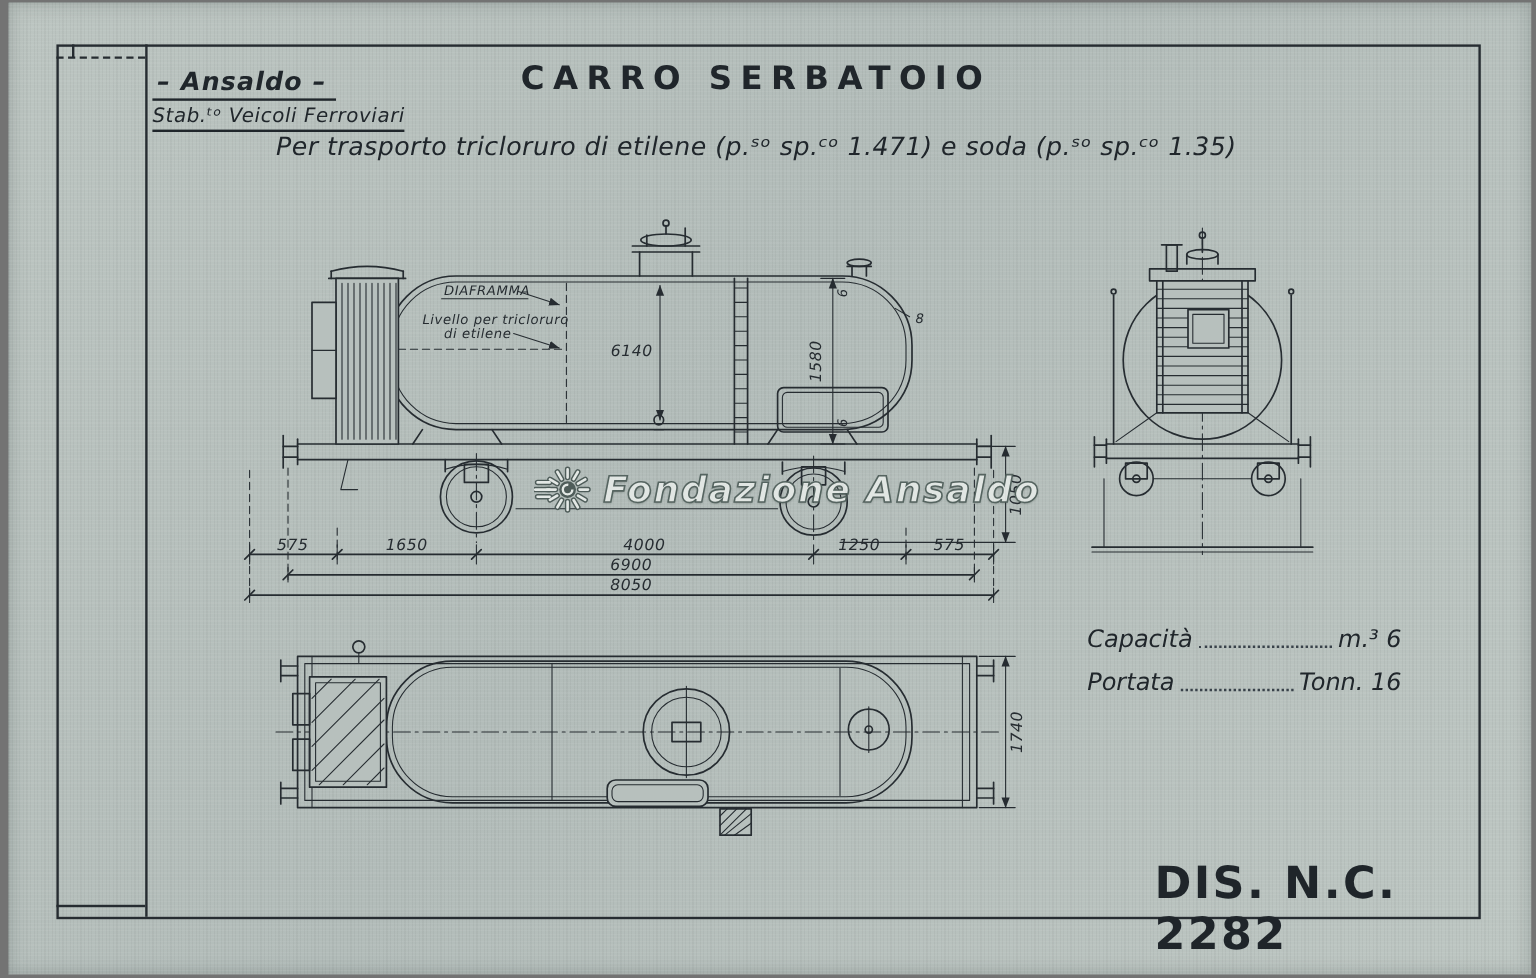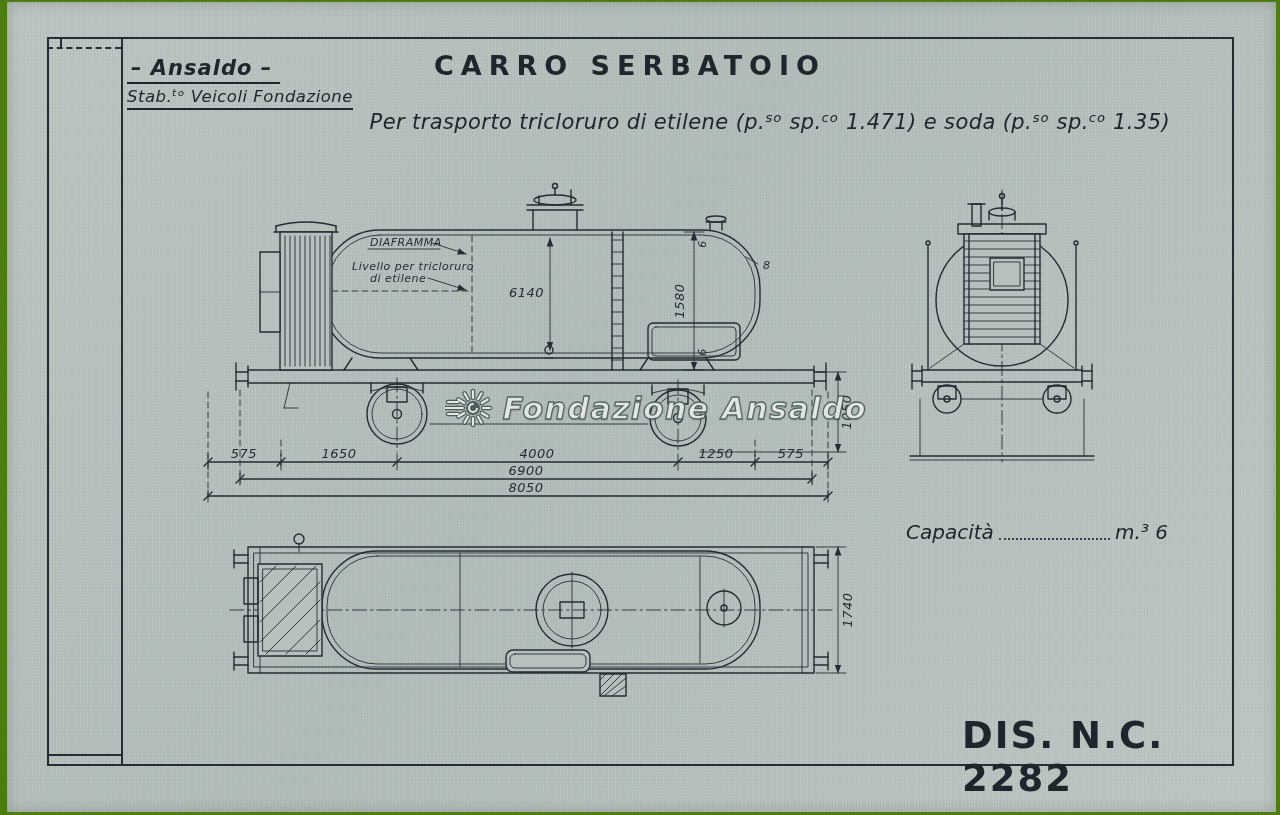--- a/index.html
+++ b/index.html
@@ -1,17 +1,17 @@
 <!DOCTYPE html>
 <html><head>
 <meta charset="utf-8">
 <style>
   html,body{margin:0;padding:0;background:#e9e8e1;}
   .page{position:relative;width:1280px;height:815px;overflow:hidden;
-        font-family:"DejaVu Sans",sans-serif;background:#4d7c0f;}
+        font-family:"DejaVu Sans",sans-serif;background:#737373;}
   .sheet{position:absolute;left:7px;top:2px;right:4px;bottom:3px;
          background:linear-gradient(125deg,#bcc5c1 0%,#b2bcb9 45%,#bdc6c2 100%);
          box-shadow:0 0 14px rgba(40,48,46,.25) inset;}
   .sheet::before{content:"";position:absolute;inset:0;pointer-events:none;
          background:repeating-linear-gradient(0deg,rgba(255,255,255,.05) 0 1px,rgba(0,0,0,0) 1px 3px),
                     repeating-linear-gradient(90deg,rgba(0,0,0,.035) 0 1px,rgba(0,0,0,0) 1px 3px);}
   
   .frame-outer{position:absolute;left:47px;top:37px;width:1183px;height:725px;
                border:2.5px solid #262c31;}
   .frame-left-line{position:absolute;left:121px;top:37px;height:727px;border-left:2.5px solid #262c31;}
@@ -20,21 +20,21 @@
   .bottom-line{position:absolute;left:47px;top:754px;width:74px;border-top:2px solid #262c31;}
 
   .header-block{position:absolute;left:127px;top:56px;color:#20262b;}
   .company{font:700 italic 21px "DejaVu Sans",sans-serif;border-bottom:2.2px solid #20262b;
            padding:0 8px 2px 4px;display:inline-block;letter-spacing:1px;}
   .dept{font:italic 16.5px "DejaVu Sans",sans-serif;border-bottom:2px solid #20262b;
         padding-bottom:2px;display:inline-block;margin-top:3px;letter-spacing:.5px;}
 
   .main-title{position:absolute;left:300px;top:50px;width:660px;text-align:center;
               font:700 27px "DejaVu Sans",sans-serif;letter-spacing:7px;color:#20262b;}
-  .sub-title{position:absolute;left:230px;top:110px;width:940px;text-align:right;
+  .sub-title{position:absolute;left:230px;top:110px;width:940px;text-align:left;
              font:italic 21px "DejaVu Sans",sans-serif;letter-spacing:.4px;color:#20262b;}
 
   #drawing{position:absolute;left:0;top:0;z-index:1;}
   .s{stroke:#262c31;fill:none;stroke-width:1.4;stroke-linecap:round;stroke-linejoin:round;}
   .t{stroke-width:.9;}
   .d{stroke-dasharray:6 4;}
   .dd{stroke-dasharray:14 4 2.5 4;stroke-width:.9;}
   #drawing text{fill:#262c31;font:italic 13px "DejaVu Sans",sans-serif;letter-spacing:.5px;stroke:none;}
   #drawing text.sm{font-size:11px;}
 
@@ -60,21 +60,21 @@
   <div class="sheet"></div>
 
   <div class="frame-outer"></div>
   <div class="frame-left-line"></div>
   <div class="corner-dash-h"></div>
   <div class="corner-dash-v"></div>
   <div class="bottom-line"></div>
 
   <div class="header-block">
     <div><span class="company">– Ansaldo –</span></div>
-    <div><span class="dept">Stab.ᵗᵒ Veicoli Fondazione</span></div>
+    <div><span class="dept">Stab.ᵗᵒ Veicoli Ferroviari</span></div>
   </div>
 
   <div class="main-title">CARRO SERBATOIO</div>
   <div class="sub-title">Per trasporto tricloruro di etilene (p.ˢᵒ sp.ᶜᵒ 1.471) e soda (p.ˢᵒ sp.ᶜᵒ 1.35)</div>
 
   <svg id="drawing" width="1280" height="815" viewBox="0 0 1280 815">
     <defs>
       <marker id="arw" markerWidth="12" markerHeight="12" refX="8.5" refY="5" orient="auto-start-reverse" markerUnits="userSpaceOnUse">
         <path d="M0 1.6 L9 5 L0 8.4 Z" fill="#262c31"></path>
       </marker>
@@ -320,16 +320,21 @@
     </svg>
     <span class="wm-text">Fondazione Ansaldo</span>
   </div>
 
   <div class="specs">
     <div class="spec-row">
       <span class="spec-label">Capacità</span>
       <span class="spec-leader"></span>
       <span class="spec-value">m.³ 6</span>
     </div>
+    <div class="spec-row">
+      <span class="spec-label">Portata</span>
+      <span class="spec-leader"></span>
+      <span class="spec-value">Tonn. 16</span>
+    </div>
   </div>
 
   <div class="drawing-number">DIS. N.C. 2282</div>
 </div>
 
 </body></html>

